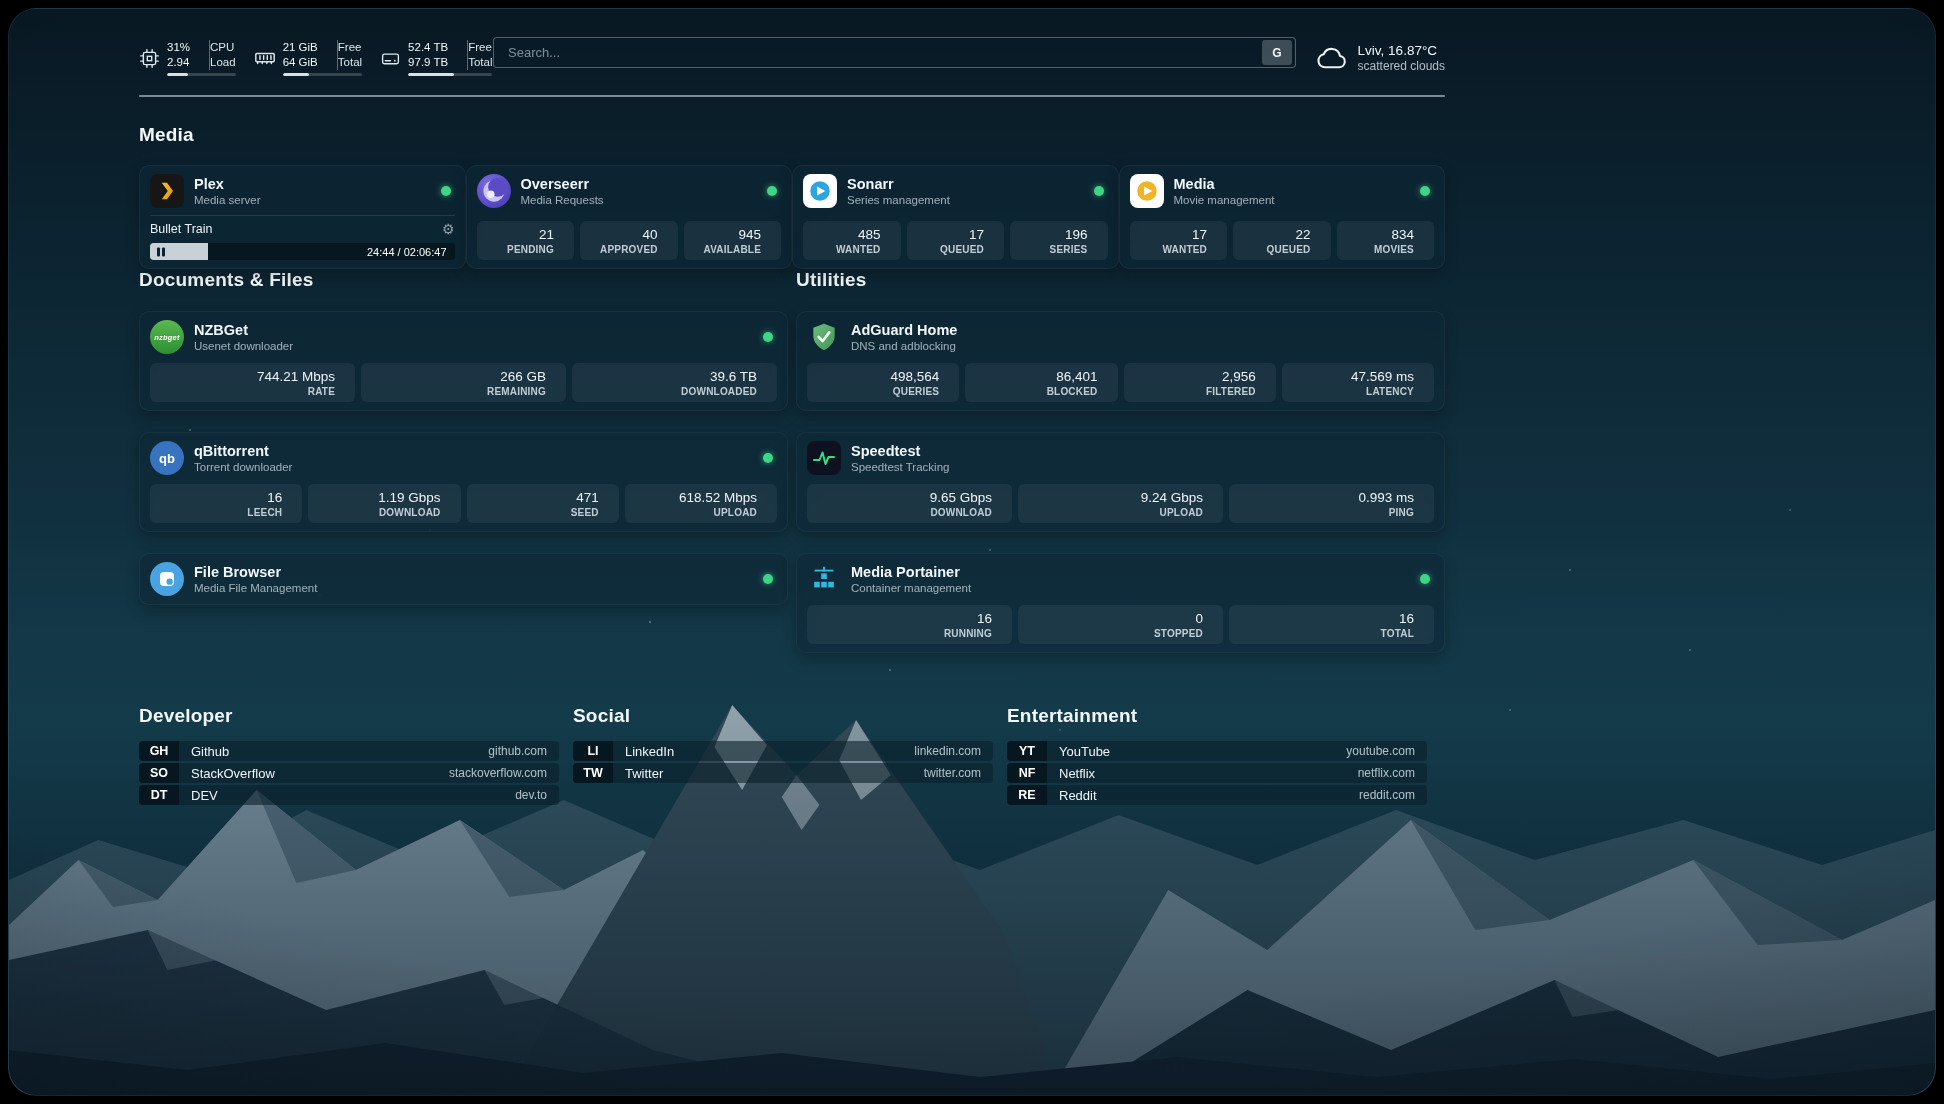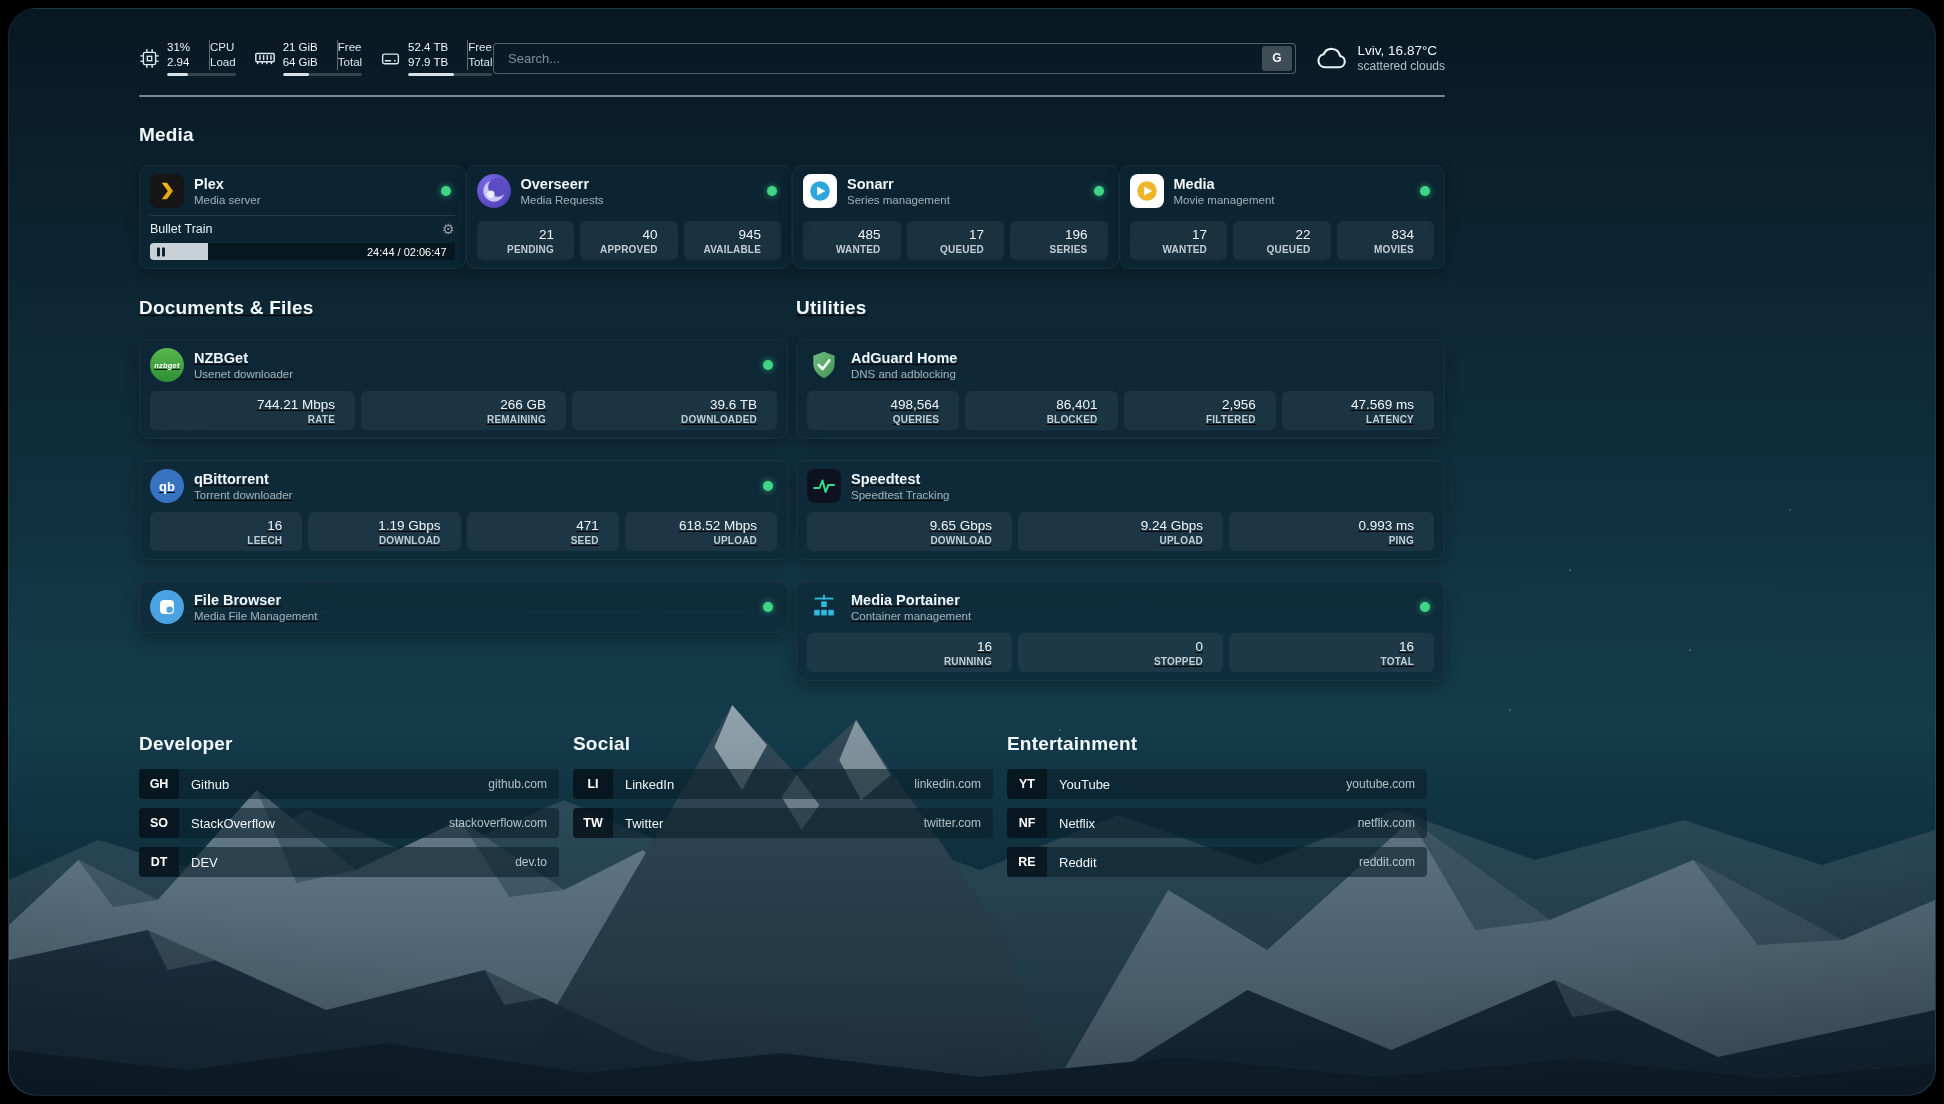--- a/index.html
+++ b/index.html
@@ -13,21 +13,21 @@
   .speckles{position:absolute;inset:0;pointer-events:none;}
   .speckles::after{content:"";position:absolute;left:0;top:0;width:2px;height:2px;border-radius:50%;background:rgba(255,255,255,0.35);
     box-shadow:180px 420px rgba(255,255,255,.30),420px 520px rgba(255,255,255,.28),640px 612px rgba(255,255,255,.35),
     760px 352px rgba(255,255,255,.22),980px 540px rgba(255,255,255,.28),1120px 600px rgba(255,255,255,.3),
     1240px 470px rgba(255,255,255,.22),1430px 380px rgba(255,255,255,.25),1560px 560px rgba(255,255,255,.3),
     1680px 640px rgba(255,255,255,.28),1780px 500px rgba(255,255,255,.22),310px 585px rgba(255,255,255,.5),
     880px 660px rgba(255,255,255,.3),1500px 700px rgba(255,255,255,.25),1050px 720px rgba(255,255,255,.2);}
   .content{position:absolute;left:130px;top:0;width:1306px;}
 
   
-  .topbar{display:flex;align-items:center;margin-top:28px;height:42px;}
+  .topbar{display:flex;margin-top:28px;height:42px;}
   .sys-widgets{display:flex;align-items:center;gap:18px;width:352px;flex:none;}
   .sys-widget{display:flex;align-items:center;gap:7px;}
   .sys-icon{display:flex;align-items:center;color:#dce8ee;}
   .sys-main{display:flex;flex-direction:column;}
   .sys-cols{display:flex;}
   .sys-col{display:flex;flex-direction:column;font-size:11.5px;line-height:1.3;color:#f1f7fa;white-space:nowrap;}
   .sys-labels{border-left:1px solid rgba(255,255,255,0.35);margin-left:19px;color:rgba(238,246,250,0.92);}
   .sys-bar{margin-top:3px;height:3px;border-radius:2px;background:rgba(255,255,255,0.18);overflow:hidden;}
   .sys-fill{height:100%;background:#d7e2e8;border-radius:2px;}
   .searchbox{display:flex;align-items:center;width:803px;height:31px;box-sizing:border-box;margin-left:2px;
@@ -66,32 +66,32 @@
   .plex-np{display:flex;align-items:center;margin-top:7px;padding-top:6px;border-top:1px solid rgba(255,255,255,0.10);
     font-size:12.5px;color:#e9f1f6;}
   .np-gear{margin-left:auto;color:rgba(255,255,255,0.55);font-size:14px;cursor:pointer;line-height:1;}
   .plex-progress{position:relative;margin-top:7px;height:17px;background:rgba(0,0,0,0.38);border-radius:3px;overflow:hidden;}
   .plex-fill{height:100%;background:rgba(226,236,241,0.88);border-radius:3px 0 0 3px;}
   .plex-pause{position:absolute;left:7px;top:50%;transform:translateY(-50%);display:flex;gap:2.5px;}
   .plex-pause i{display:block;width:2.5px;height:9px;background:#0d2430;border-radius:1px;}
   .plex-time{position:absolute;right:8px;top:50%;transform:translateY(-50%);font-size:11px;color:#fff;text-align:right;}
 
   
-  .two-cols{display:flex;gap:8px;margin-top:28px;text-decoration:underline;}
+  .two-cols{display:flex;gap:8px;}
   .col{width:649px;flex:none;}
   .col .section-title{margin-bottom:20px;}
   .col .card{margin-bottom:21px;}
   .col .card:last-child{margin-bottom:0;}
 
   
   .bookmarks{display:flex;gap:14px;margin-top:52px;}
   .bm-col{width:420px;flex:none;}
   .bm-col .section-title{margin-bottom:14px;}
-  .bm-row{display:flex;align-items:center;height:30px;background:rgba(10,31,42,0.60);border-radius:4px;
-    margin-bottom:9px;overflow:hidden;cursor:pointer;text-decoration:none;}
+  .bm-row{display:flex;align-items:center;height:20px;background:rgba(10,31,42,0.60);border-radius:4px;
+    margin-bottom:2px;overflow:hidden;cursor:pointer;text-decoration:none;}
   .bm-abbr{width:40px;height:100%;background:rgba(5,16,24,0.70);color:#fff;font-weight:700;font-size:12.5px;
     display:flex;align-items:center;justify-content:center;flex:none;}
   .bm-name{margin-left:12px;font-size:13px;color:#eef4f8;}
   .bm-url{margin-left:auto;margin-right:12px;font-size:12px;color:rgba(229,240,246,0.75);}
 
   
   .plex-bg{background:#161616;}
   .overseerr-bg{background:radial-gradient(circle at 35% 30%,#7a6ce6,#5b4bc4 60%,#44349f);}
   .white-bg{background:#fff;}
   .nzb-bg{background:linear-gradient(180deg,#59b84e,#2e8f34);}

